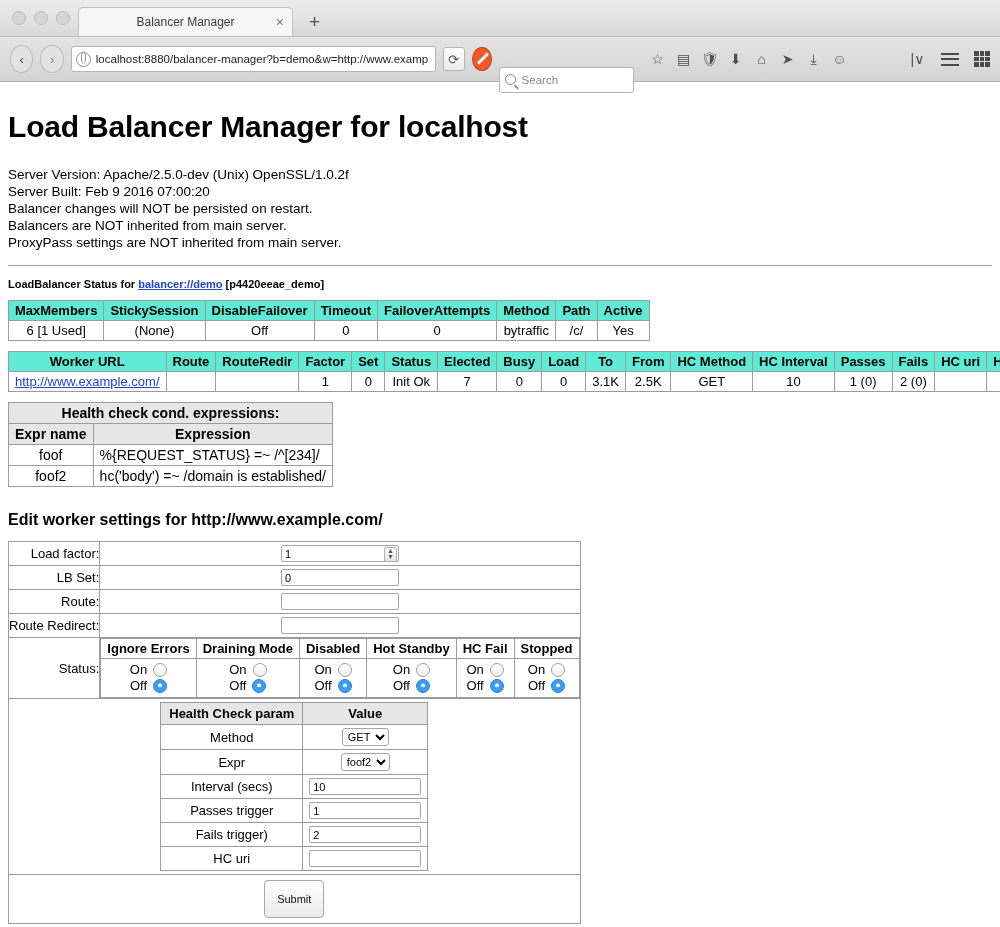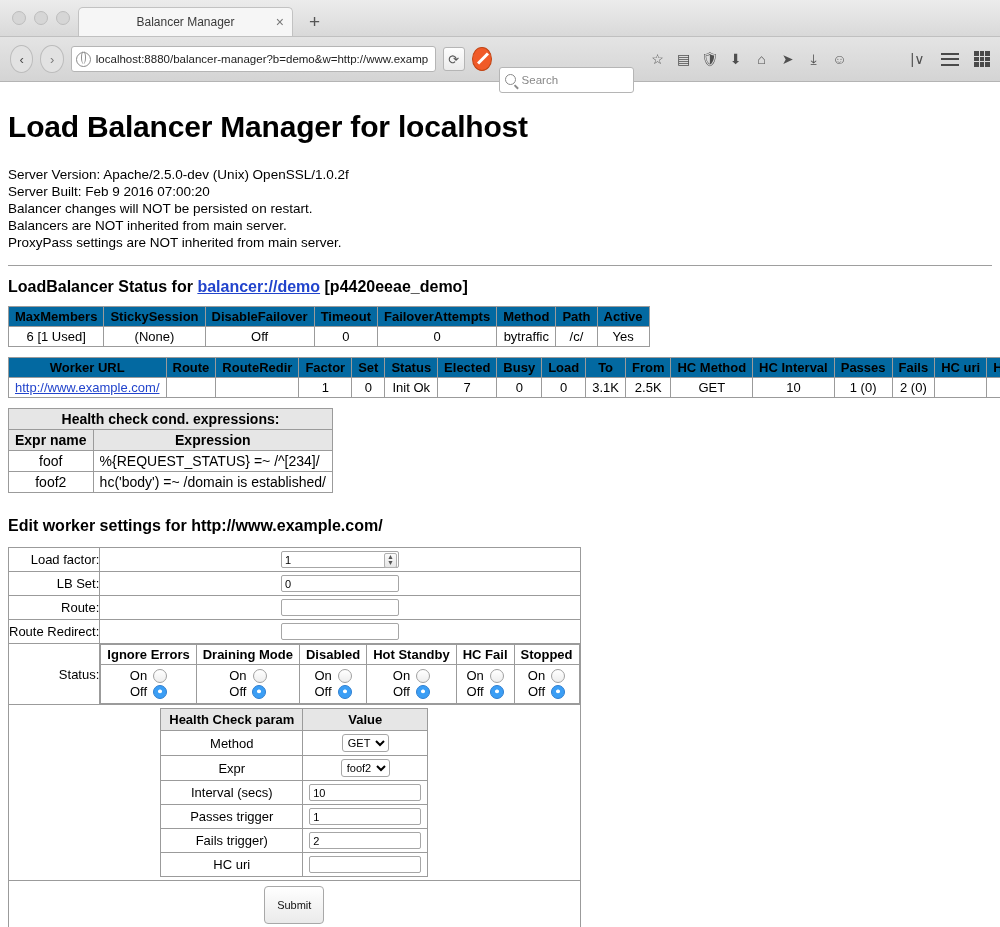--- a/index.html
+++ b/index.html
@@ -226,21 +226,21 @@
     font-size: 13.5px;
     line-height: 17px;
     margin-bottom: 14px;
   }
   hr.rule {
     border: none;
     border-top: 1px solid #9e9e9e;
     margin: 10px 0 12px 0;
   }
   h3.section {
-    font-size: 16px;
+    font-size: 11px;
     margin: 8px 0 10px 0;
     font-weight: bold;
   }
   h3.section a {
     color: #2244cc;
     text-decoration: underline;
   }
   h3.editor {
     font-size: 16px;
     margin: 12px 0 12px 0;
@@ -252,21 +252,21 @@
     font-size: 13px;
     margin-bottom: 10px;
   }
   table.grid th, table.grid td {
     border: 1px solid #9b9b9b;
     padding: 2px 6px;
     text-align: center;
     white-space: nowrap;
   }
   table.grid th {
-    background: #0369a1;
+    background: #5eead4;
     font-weight: bold;
   }
   table.grid td a {
     color: #2244cc;
     text-decoration: underline;
   }
   td.leftcell { text-align: left; }
 
   
   table.hcexpr { border-collapse: collapse; font-size: 14px; margin-bottom: 24px; }

